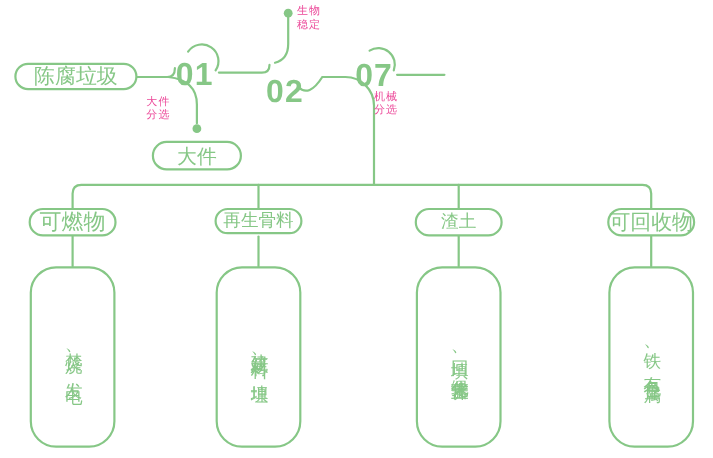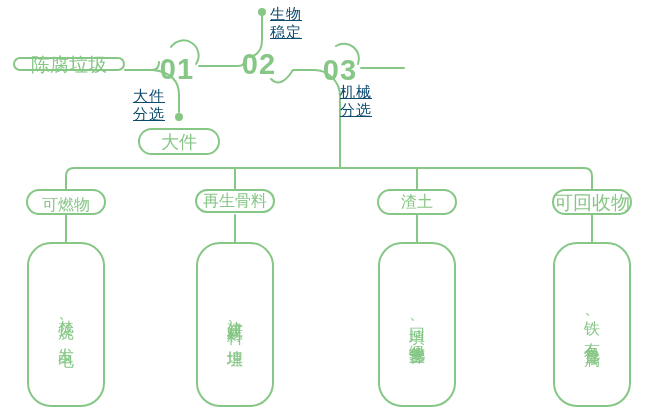--- a/index.html
+++ b/index.html
@@ -12,23 +12,22 @@
   .pill{
     border:2px solid var(--green);border-radius:16px;color:var(--green);
     display:flex;align-items:center;justify-content:center;
     background:#fff;line-height:1;white-space:nowrap;
   }
   .stepnum{
     color:var(--green);font-size:29px;font-weight:700;letter-spacing:1px;
     transform:translate(-50%,-50%);line-height:1;
   }
   .plabel{
-    color:#0c4a6e;font-size:15px;line-height:1.2;white-space:pre-line;
+    color:#ec4899;font-size:10px;line-height:1.2;white-space:pre-line;
     letter-spacing:1px;
-    text-decoration:underline;
   }
   .tallbox{
     border:2px solid var(--green);border-radius:24px;background:#fff;
     display:flex;align-items:center;justify-content:center;
   }
   .vtext{
     writing-mode:vertical-rl;text-orientation:mixed;color:var(--green);
     font-size:16px;line-height:1;
   }
   .ls4{letter-spacing:4px;}
@@ -58,40 +57,40 @@
       <path d="M 235,215 V 242"></path>
       <path d="M 417,215 V 242"></path>
       <path d="M 592,215 V 242"></path>
     </g>
     <g fill="#86c786" stroke="none">
       <circle cx="179" cy="117" r="4"></circle>
       <circle cx="262" cy="12" r="4"></circle>
     </g>
   </svg>
 
-  <div class="abs pill" style="left:13px;top:57px;width:112px;height:14px;font-size:19px;">
+  <div class="abs pill" style="left:13px;top:57px;width:112px;height:25px;font-size:19px;">
     <span>陈腐垃圾</span>
   </div>
 
   <div class="abs stepnum" style="left:177px;top:69px;">01</div>
-  <div class="abs stepnum" style="left:259px;top:64px;">02</div>
-  <div class="abs stepnum" style="left:340px;top:70px;">03</div>
+  <div class="abs stepnum" style="left:259px;top:84px;">02</div>
+  <div class="abs stepnum" style="left:340px;top:70px;">07</div>
 
   <div class="abs plabel" style="left:270px;top:5px;">生物
 稳定</div>
   <div class="abs plabel" style="left:133px;top:87px;">大件
 分选</div>
   <div class="abs plabel" style="left:340px;top:83px;">机械
 分选</div>
 
   <div class="abs pill" style="left:138px;top:128px;width:82px;height:27px;font-size:18px;">
     <span>大件</span>
   </div>
 
-  <div class="abs pill" style="left:26px;top:189px;width:80px;height:26px;font-size:16px;align-items:flex-end;">
+  <div class="abs pill" style="left:26px;top:189px;width:80px;height:26px;font-size:20px;">
     <span>可燃物</span>
   </div>
   <div class="abs pill" style="left:195px;top:189px;width:80px;height:24px;font-size:16px;">
     <span>再生骨料</span>
   </div>
   <div class="abs pill" style="left:377px;top:189px;width:80px;height:26px;font-size:16px;font-family:Liberation Serif, serif;">
     <span>渣土</span>
   </div>
   <div class="abs pill" style="left:552px;top:189px;width:80px;height:26px;font-size:19px;">
     <span>可回收物</span>

